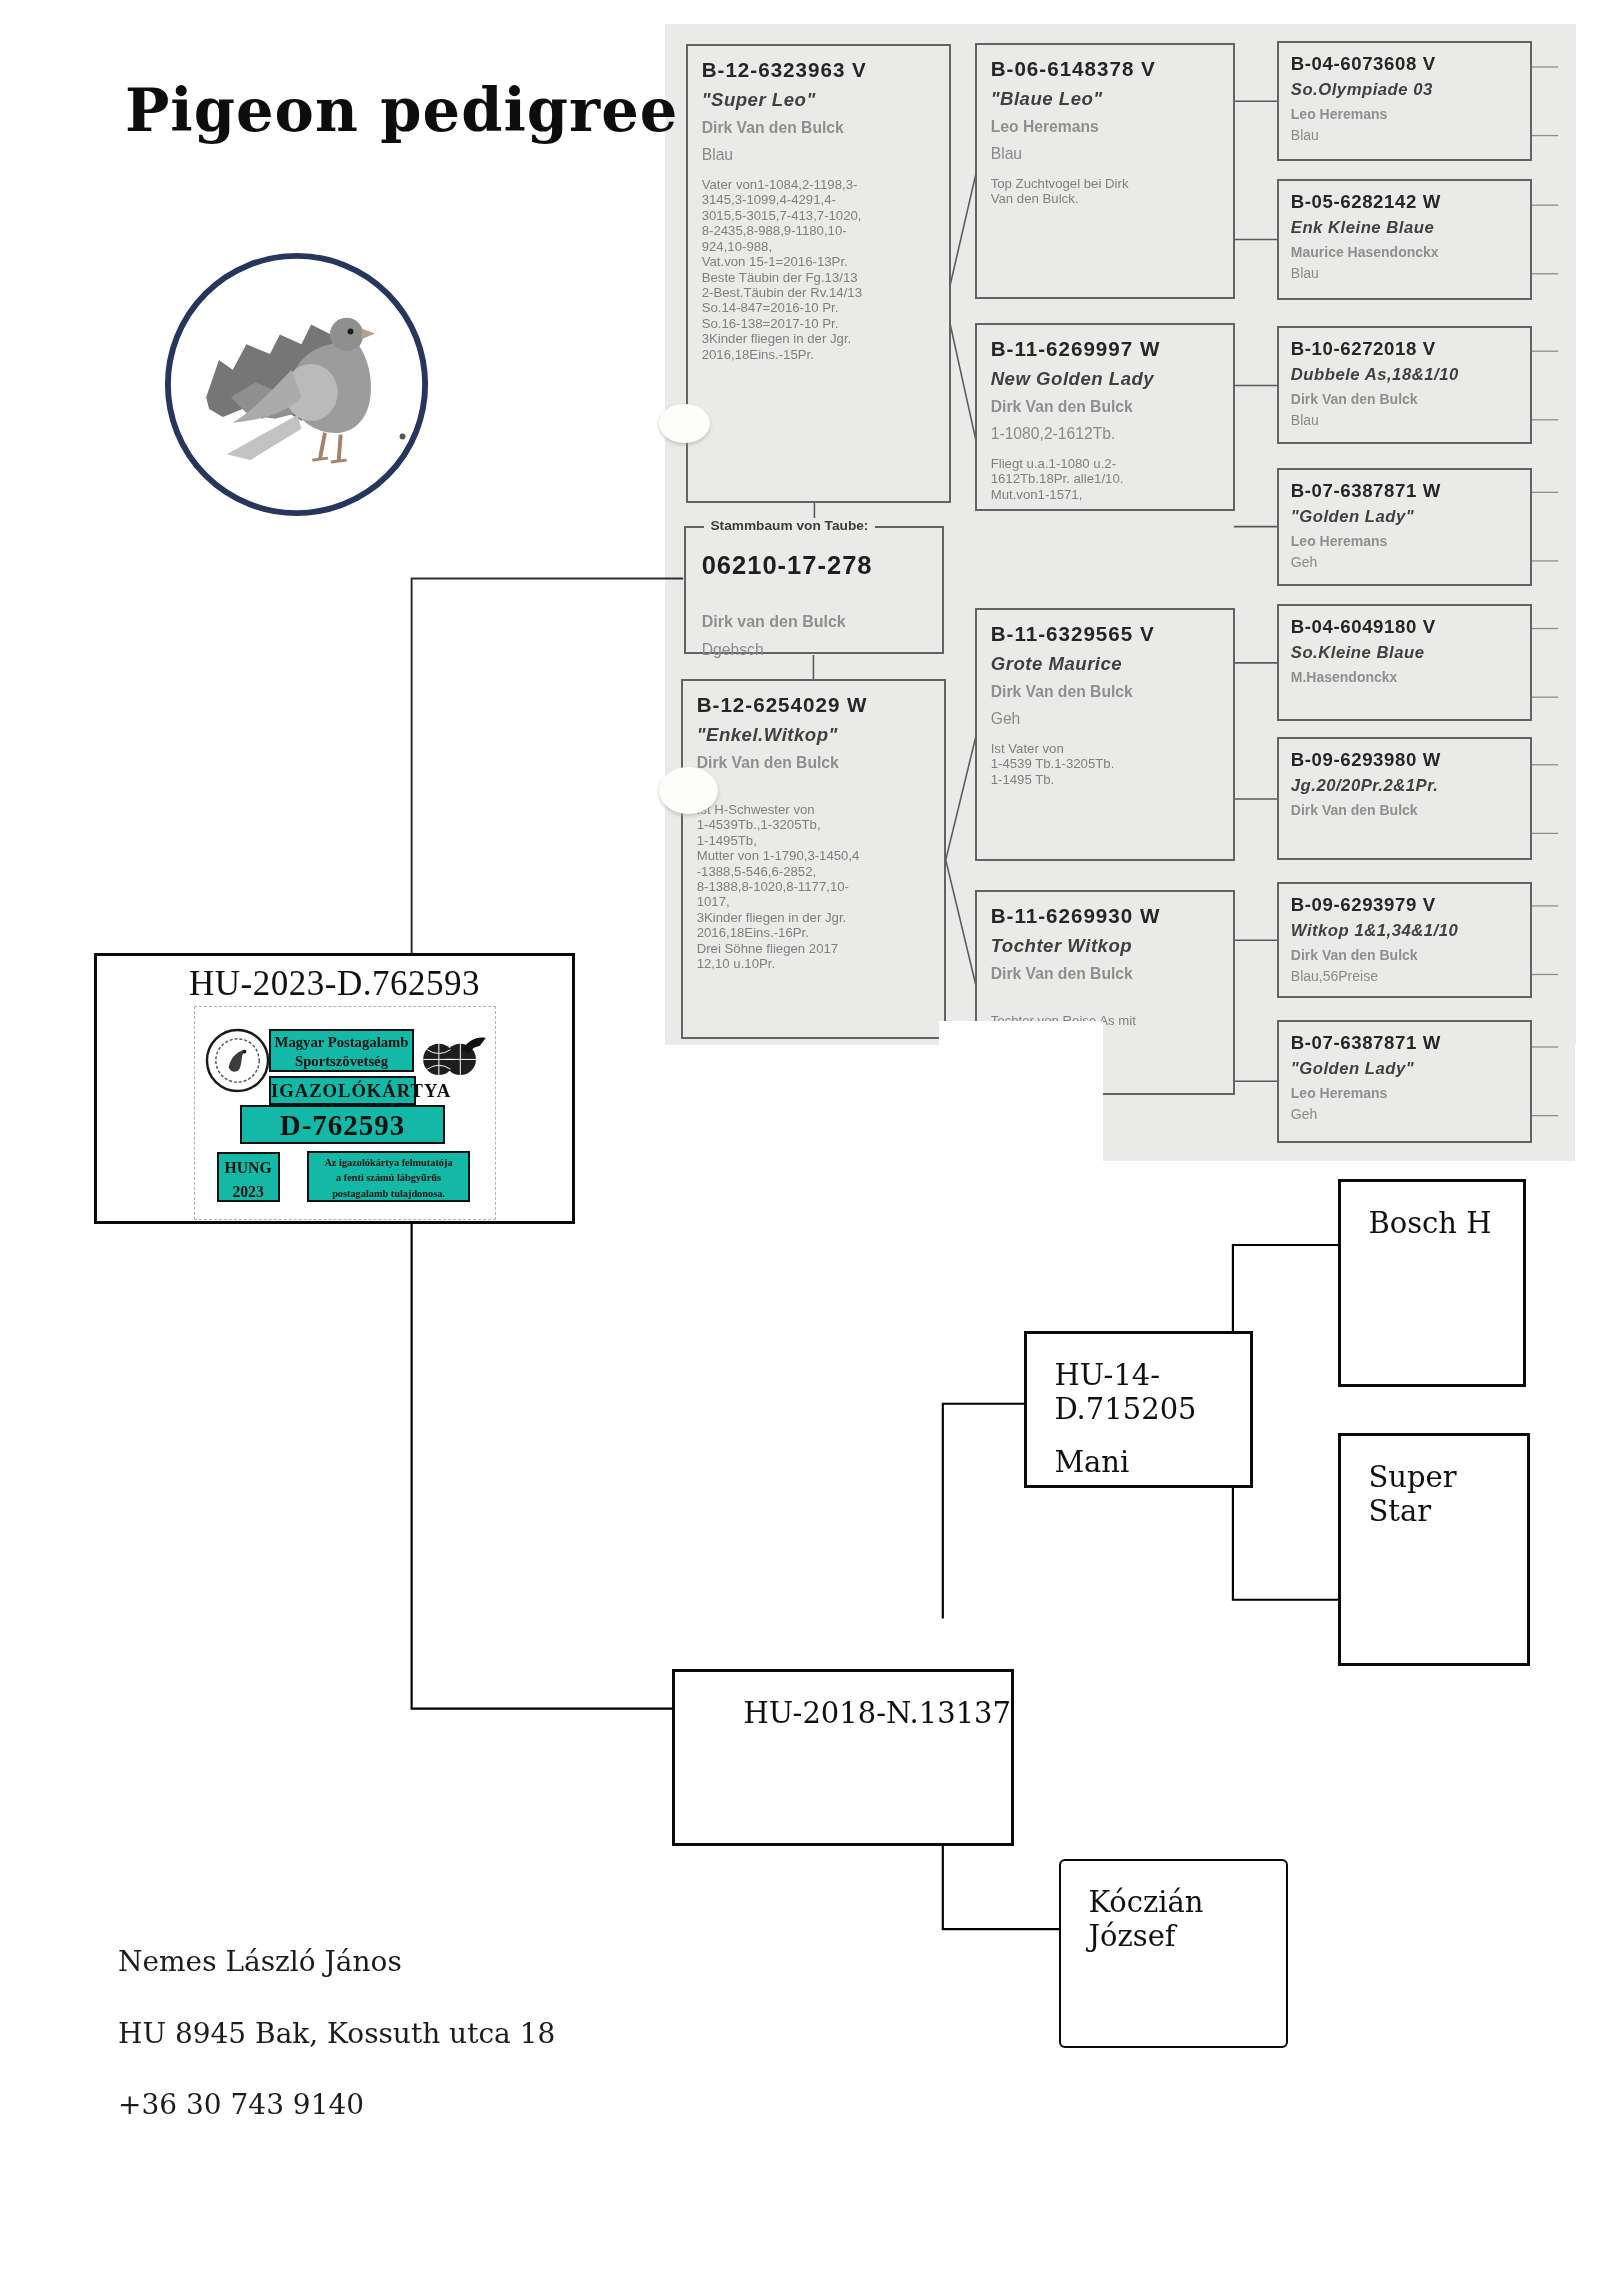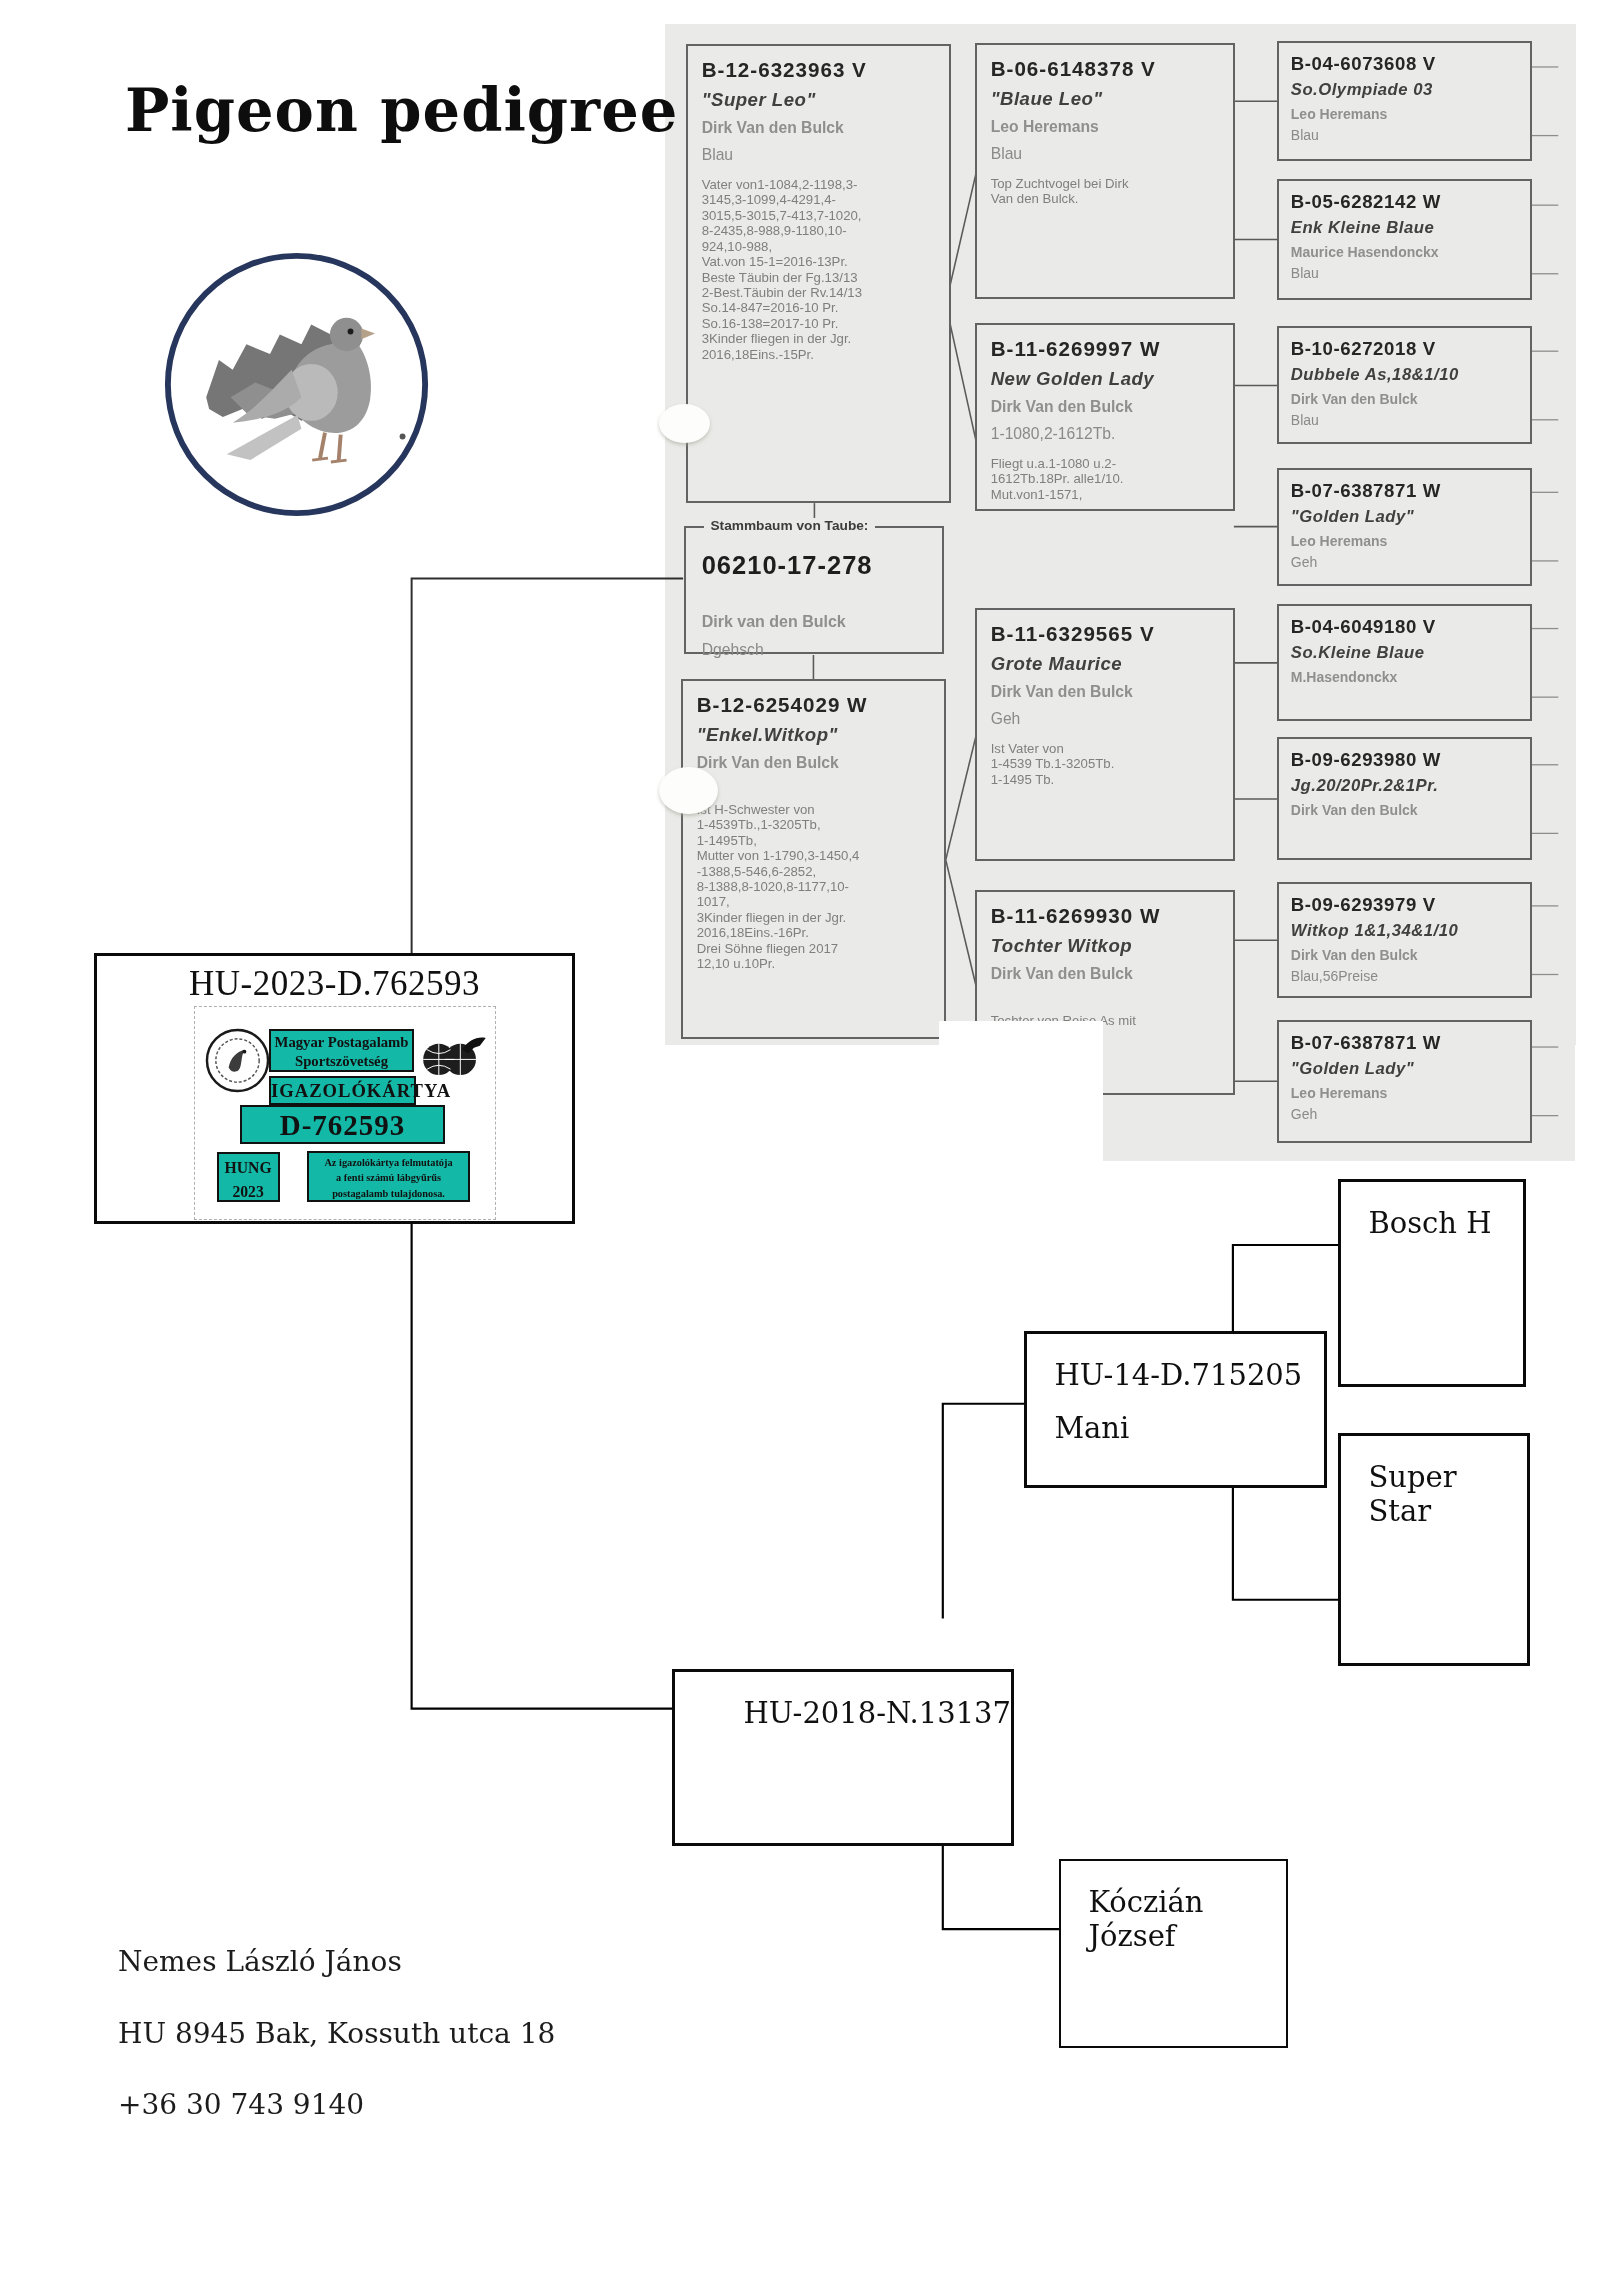--- a/index.html
+++ b/index.html
@@ -296,34 +296,34 @@
         <div>2023</div>
       </div>
       <div class="cbx" id="note-box">
         <div>Az igazolókártya felmutatója</div>
         <div>a fenti számú lábgyűrűs</div>
         <div>postagalamb tulajdonosa.</div>
       </div>
     </div>
   </div>
 
-  <div class="tbox" style="left:1024px;top:1331px;width:303px;height:157px;">
+  <div class="tbox" style="left:1024px;top:1331px;width:229px;height:157px;">
     <div class="tline">HU-14-D.715205</div>
     <div class="tline2">Mani</div>
   </div>
   <div class="tbox" style="left:1338px;top:1433px;width:192px;height:233px;">
     <div class="tline">Super Star</div>
   </div>
   <div class="tbox" style="left:1338px;top:1179px;width:188px;height:208px;">
     <div class="tline">Bosch H</div>
   </div>
   <div class="tbox" style="left:672px;top:1669px;width:342px;height:177px;text-align:right;">
     <div class="tline">HU-2018-N.13137</div>
   </div>
-  <div class="tbox" style="left:1059px;top:1859px;width:229px;height:189px;border-width:2.9px;">
+  <div class="tbox" style="left:1059px;top:1859px;width:229px;height:189px;border-width:2.9px;border-radius:6px;">
     <div class="tline">Kóczián József</div>
   </div>
 
   <div class="contact-line" style="top:1945px;">Nemes László János</div>
   <div class="contact-line" style="top:2017px;">HU 8945 Bak, Kossuth utca 18</div>
   <div class="contact-line" style="top:2088px;">+36 30 743 9140</div>
 
 </div>
 
 

